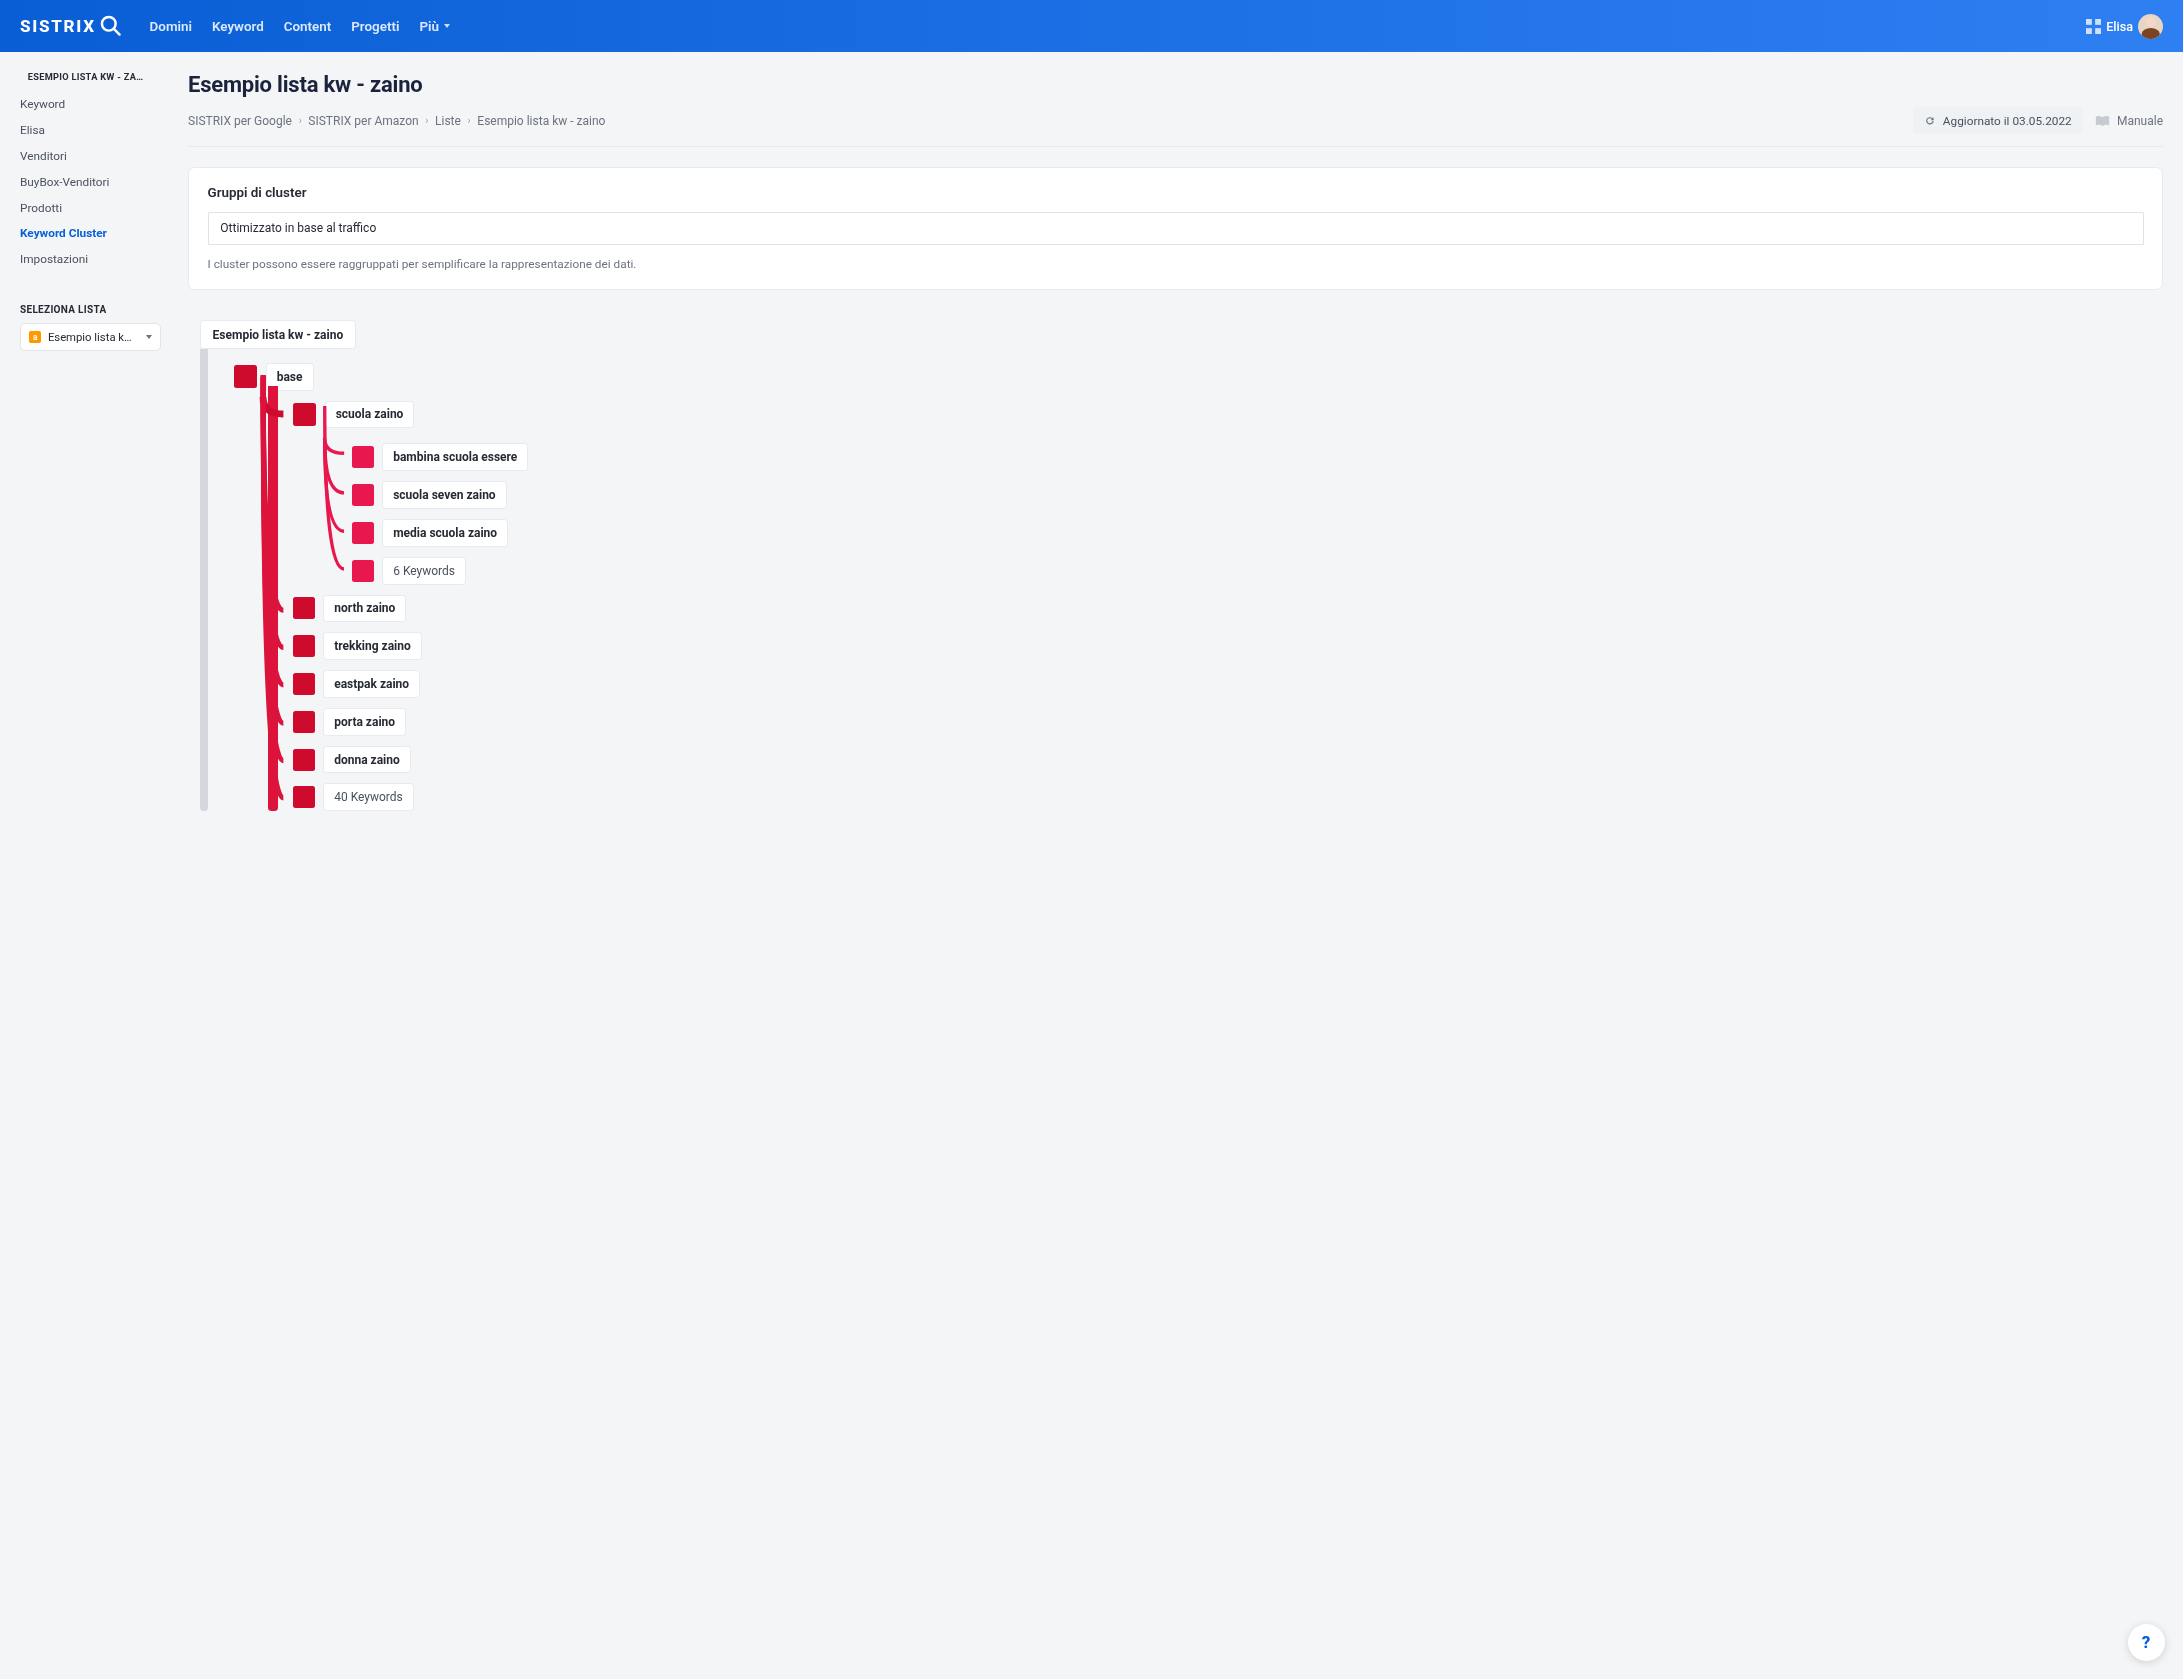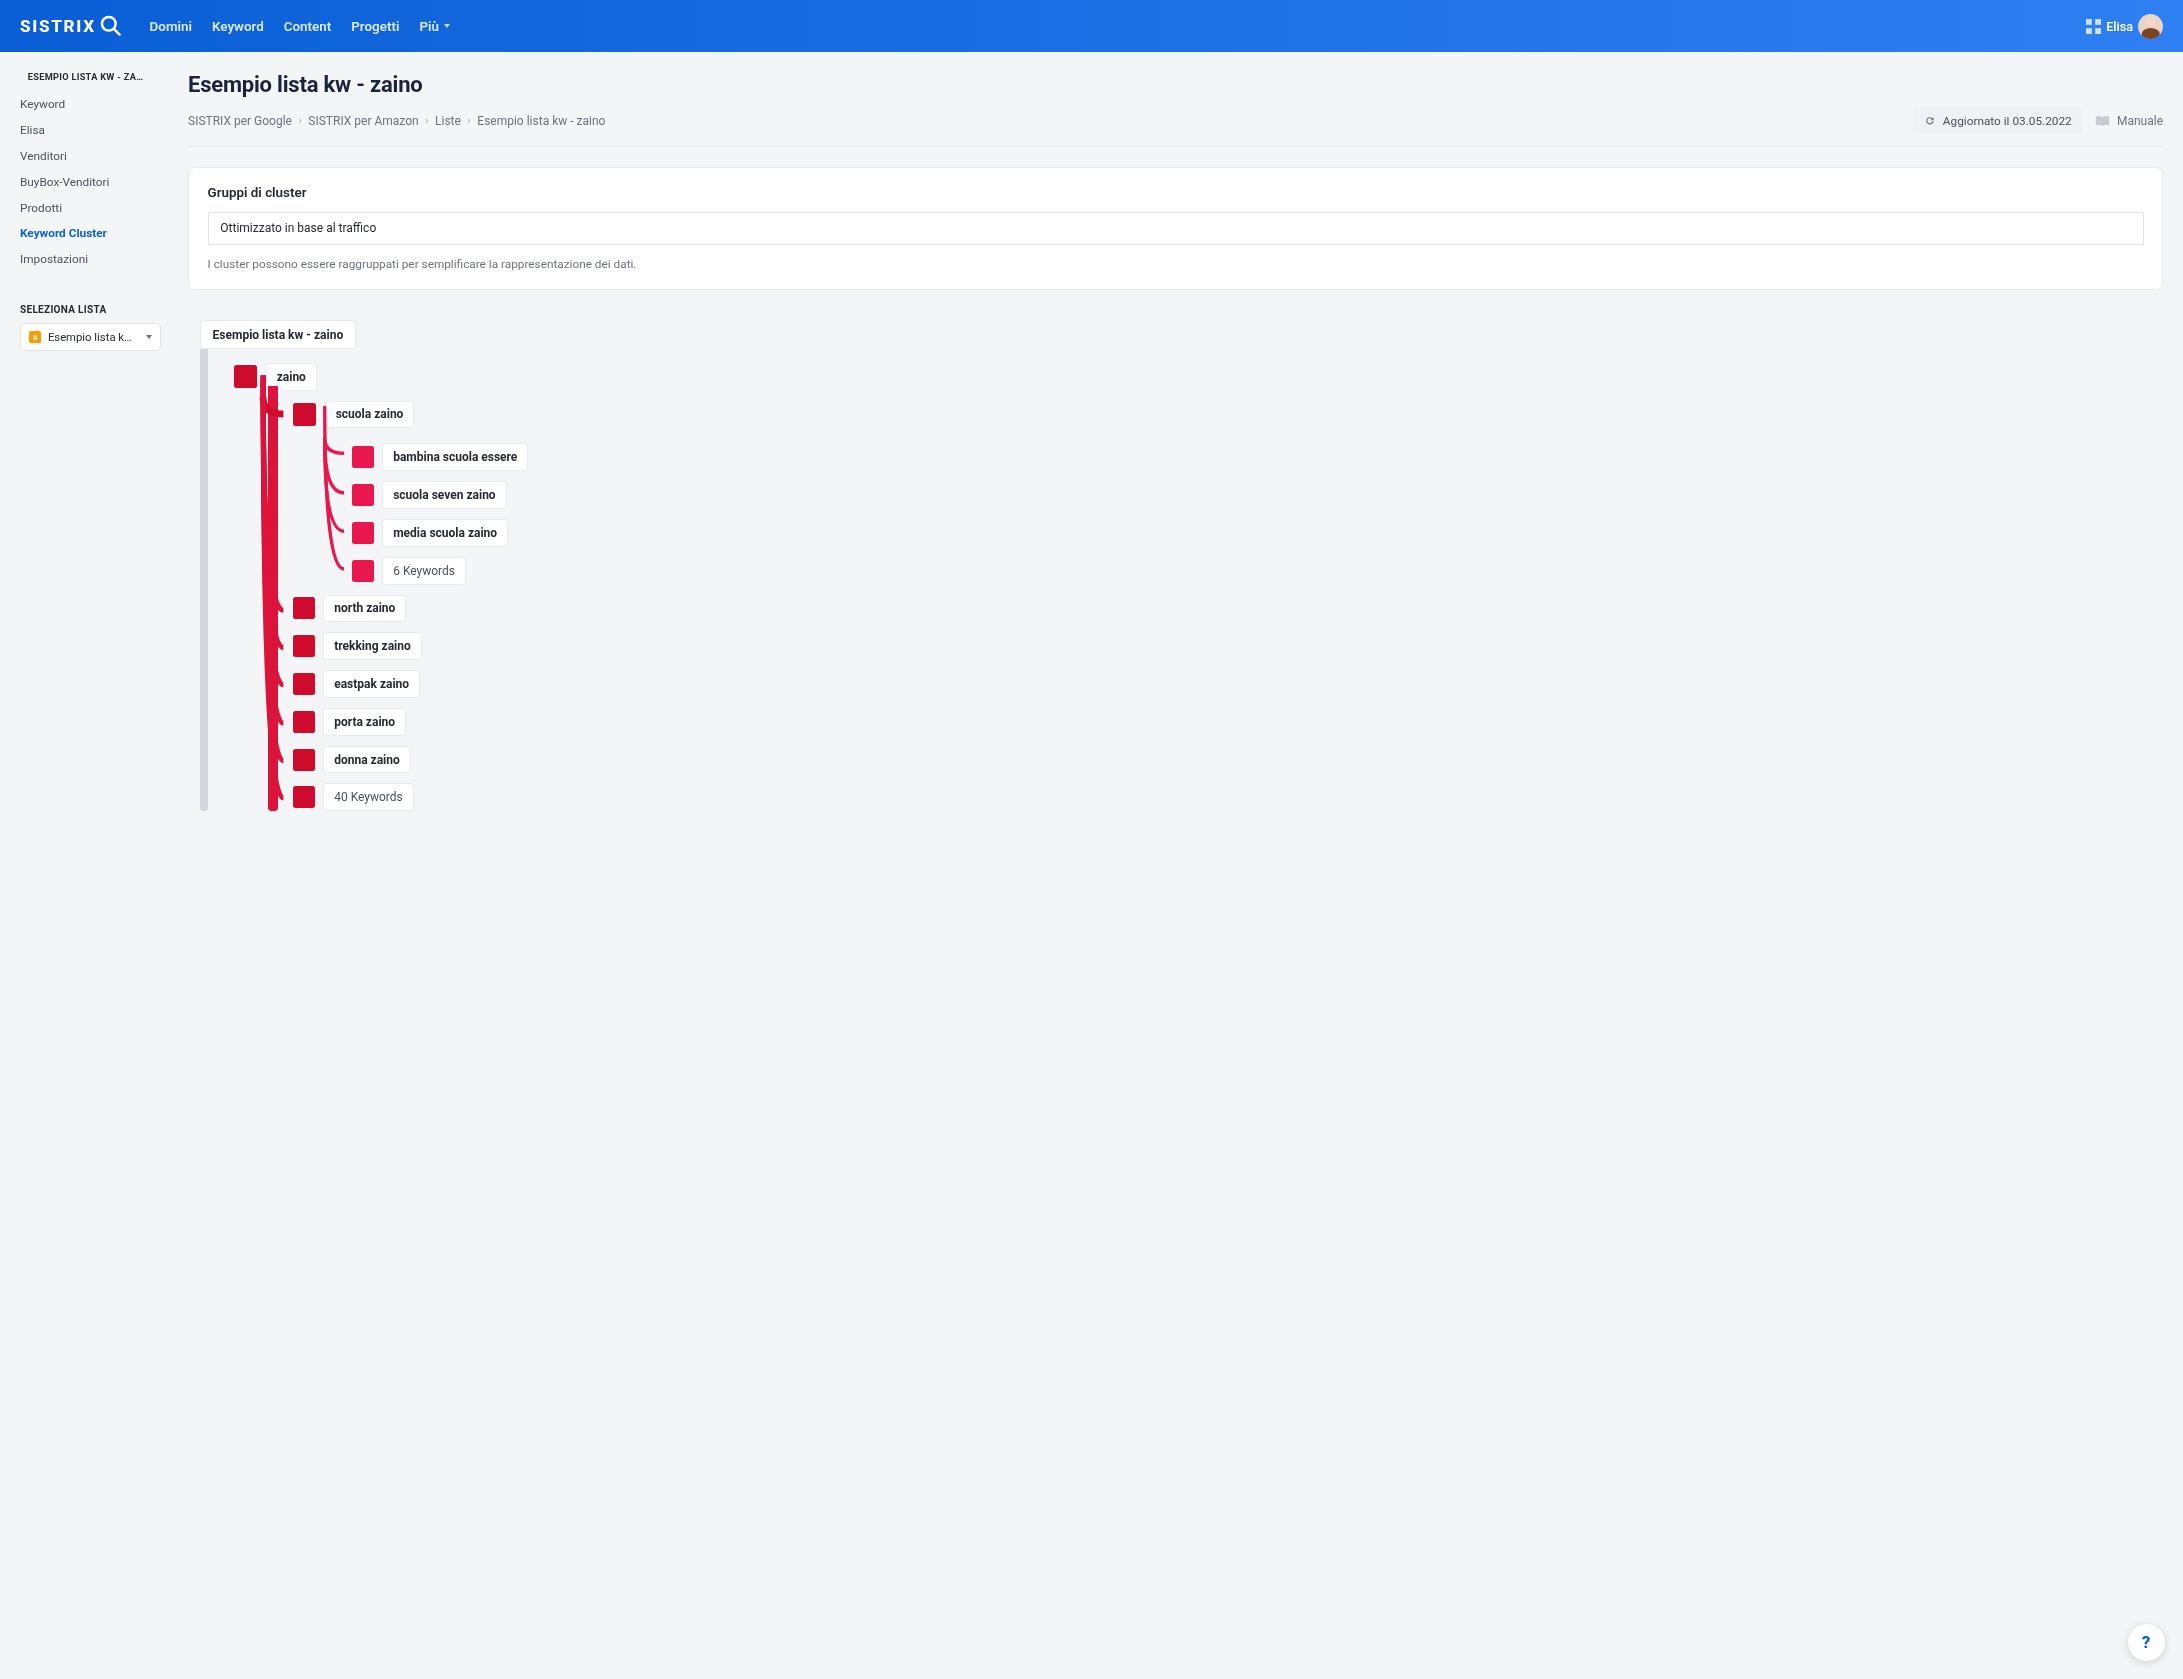--- a/index.html
+++ b/index.html
@@ -154,21 +154,21 @@
     <div class="tree">
       <div class="root-label">Esempio lista kw - zaino</div>
 
       <div class="lane">
         <div class="trunk"></div>
 
         <div class="branch-1">
 
           <div class="node">
             <div class="sq lg"></div>
-            <div class="node-label">zaino</div>
+            <div class="node-label">base</div>
           </div>
 
           <div class="red-trunk"></div>
 
           <div class="children">
 
             <div class="node-wrap">
               <svg class="elbow-svg" width="34" height="34" viewBox="0 0 40 40">
                   <path d="M0 0 Q0 20 24 20" stroke="#ce0b2c" stroke-width="8" fill="none"></path>
                 </svg>

